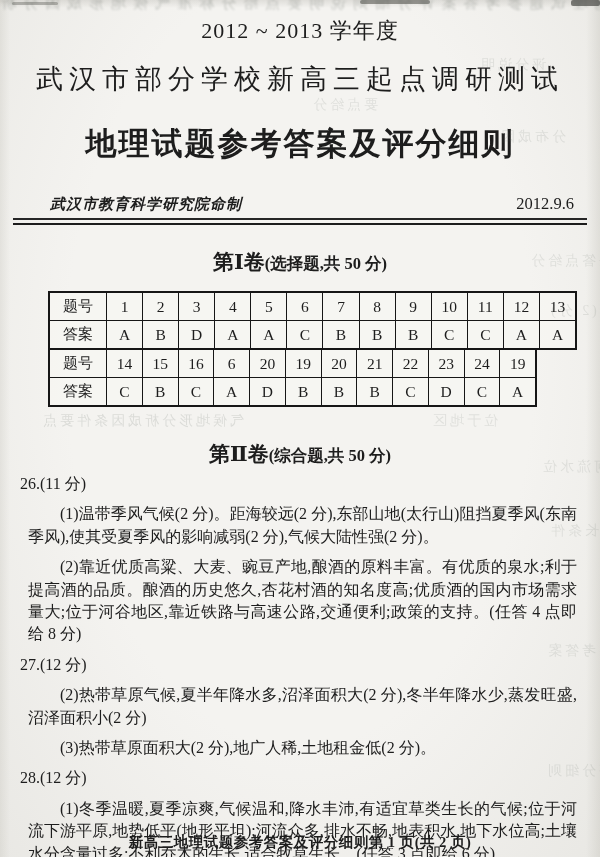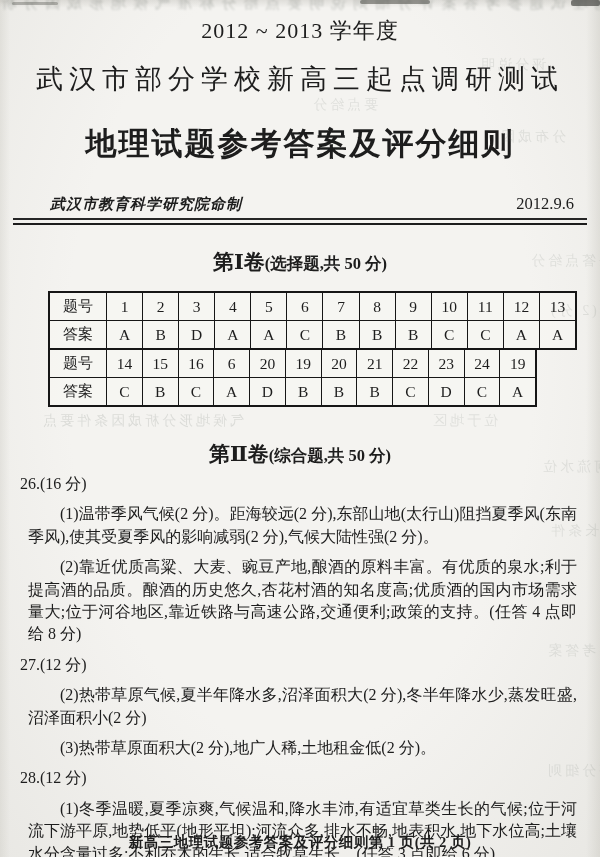--- a/index.html
+++ b/index.html
@@ -173,21 +173,21 @@
           </div>
       </div>
     </div>
   </div>
 
   <div class="sechead sechead2">
     <span class="main">第Ⅱ卷</span><span class="sub">(综合题,共 50 分)</span>
   </div>
 
   <div class="bodytext">
-    <div class="qnum">26.(16 分)</div>
+    <div class="qnum">26.(11 分)</div>
     <p>(1)温带季风气候(2 分)。距海较远(2 分),东部山地(太行山)阻挡夏季风(东南季风),使其受夏季风的影响减弱(2 分),气候大陆性强(2 分)。</p>
     <p>(2)靠近优质高粱、大麦、豌豆产地,酿酒的原料丰富。有优质的泉水;利于提高酒的品质。酿酒的历史悠久,杏花村酒的知名度高;优质酒的国内市场需求量大;位于河谷地区,靠近铁路与高速公路,交通便利;政策的支持。(任答 4 点即给 8 分)</p>
 
     <div class="qnum">27.(12 分)</div>
     <p>(2)热带草原气候,夏半年降水多,沼泽面积大(2 分),冬半年降水少,蒸发旺盛,沼泽面积小(2 分)</p>
     <p>(3)热带草原面积大(2 分),地广人稀,土地租金低(2 分)。</p>
 
     <div class="qnum">28.(12 分)</div>
     <p>(1)冬季温暖,夏季凉爽,气候温和,降水丰沛,有适宜草类生长的气候;位于河流下游平原,地势低平(地形平坦);河流众多,排水不畅,地表积水,地下水位高;土壤水分含量过多;不利乔木的生长,适合牧草生长。(任答 3 点即给 6 分)</p>
   </div>

